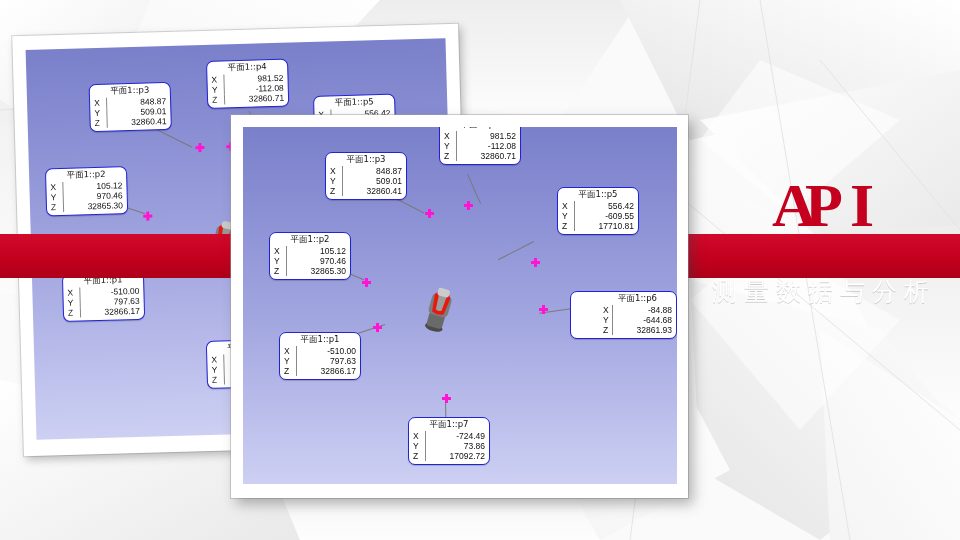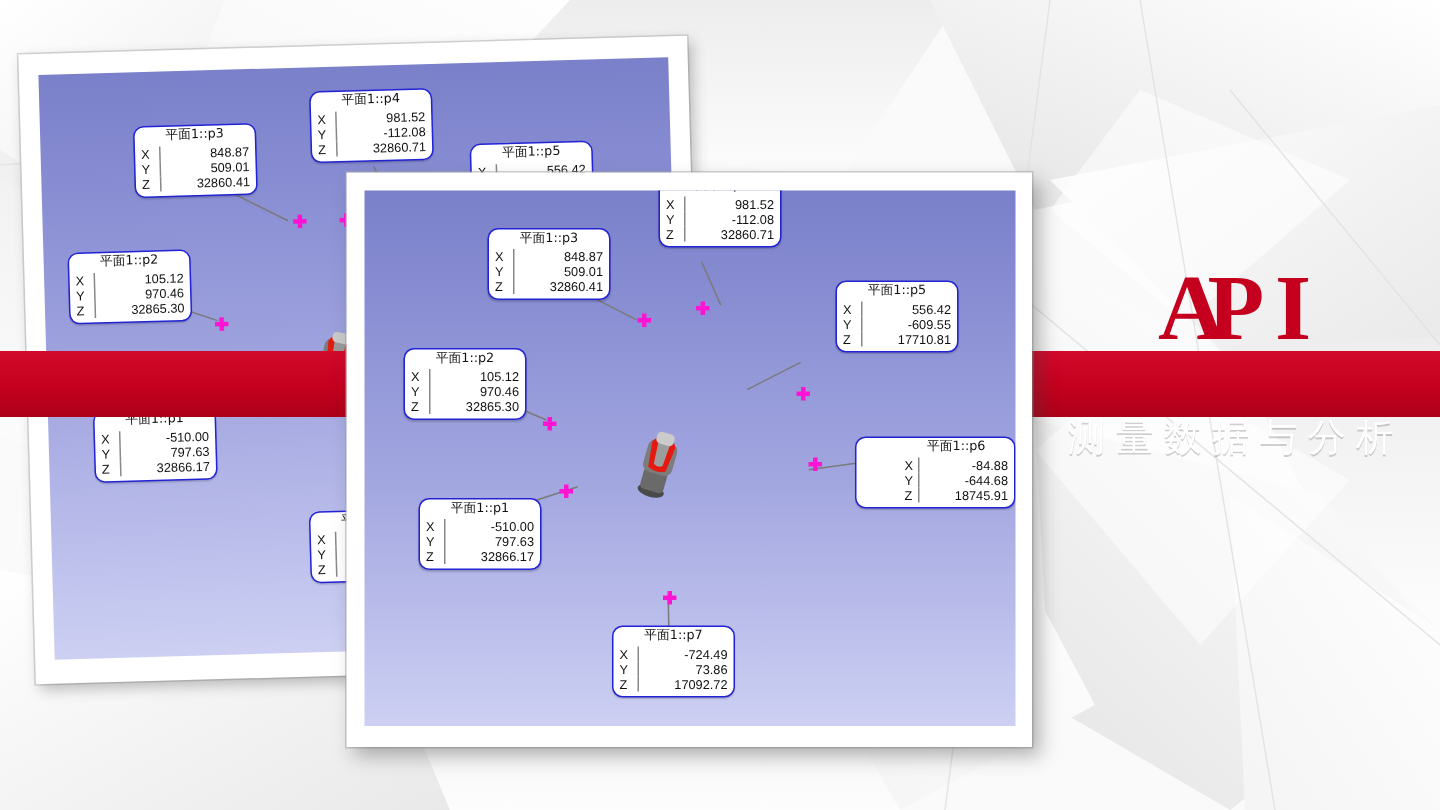--- a/index.html
+++ b/index.html
@@ -420,21 +420,21 @@
               <tr>
                 <td class="ax">X</td>
                 <td class="vl">-84.88</td>
               </tr>
           <tr>
                 <td class="ax">Y</td>
                 <td class="vl">-644.68</td>
               </tr>
           <tr>
                 <td class="ax">Z</td>
-                <td class="vl">18745.91</td>
+                <td class="vl">32861.93</td>
               </tr>
         </tbody>
           </table>
       </div>
 
       <div class="label" style="left:36px;top:205px;">
         <div class="ttl">平面1::p1</div>
         <table>
           <tbody>
               <tr>

